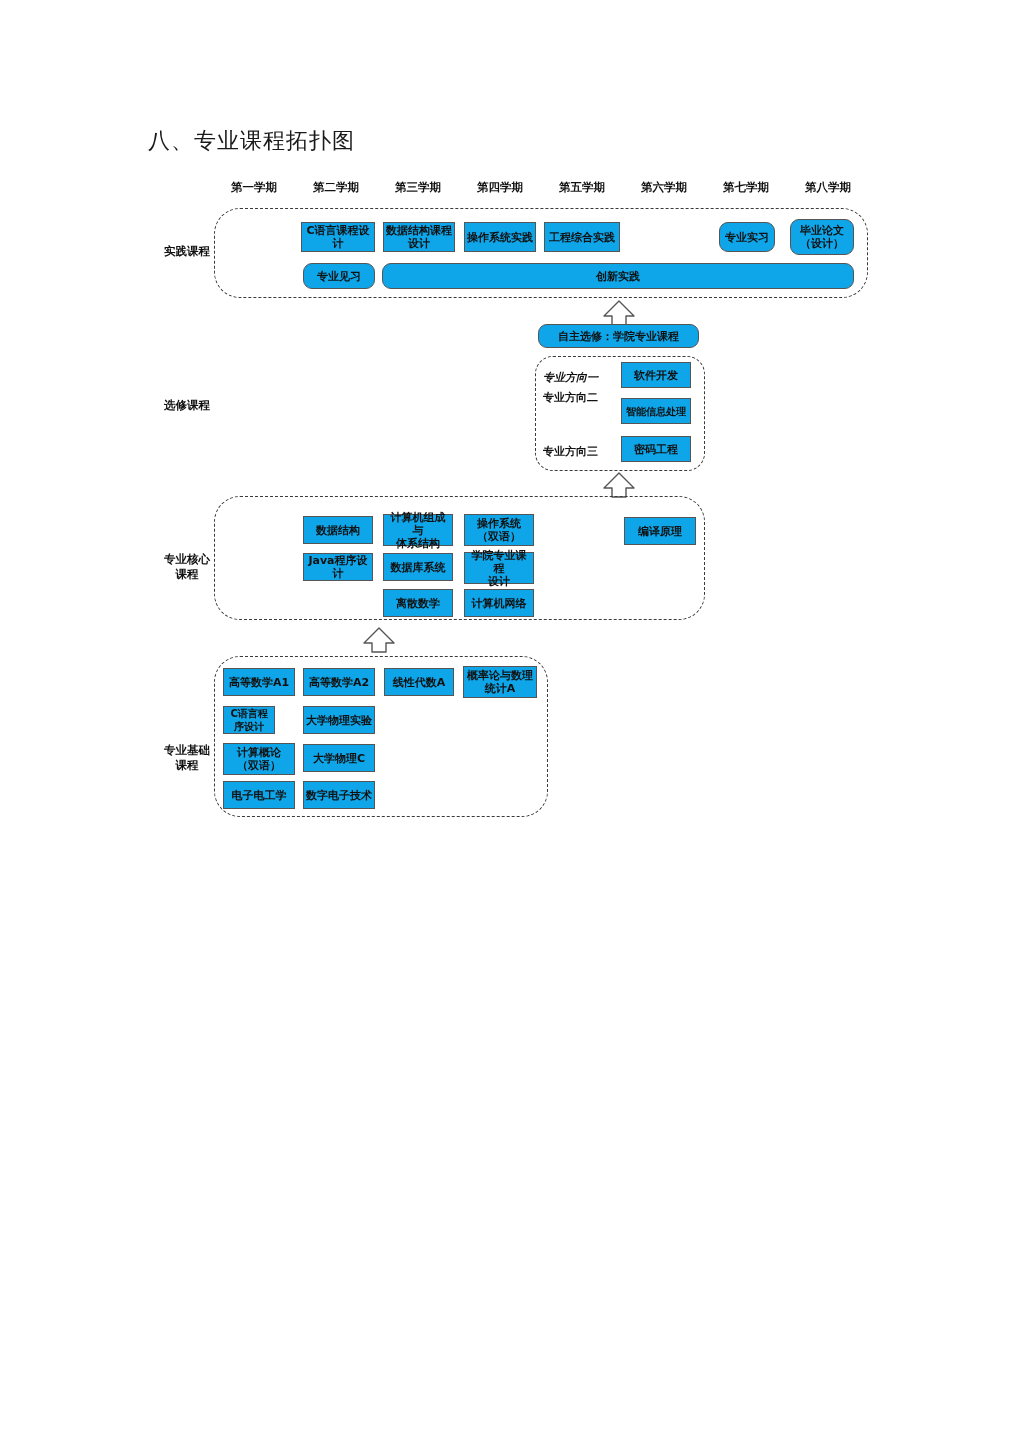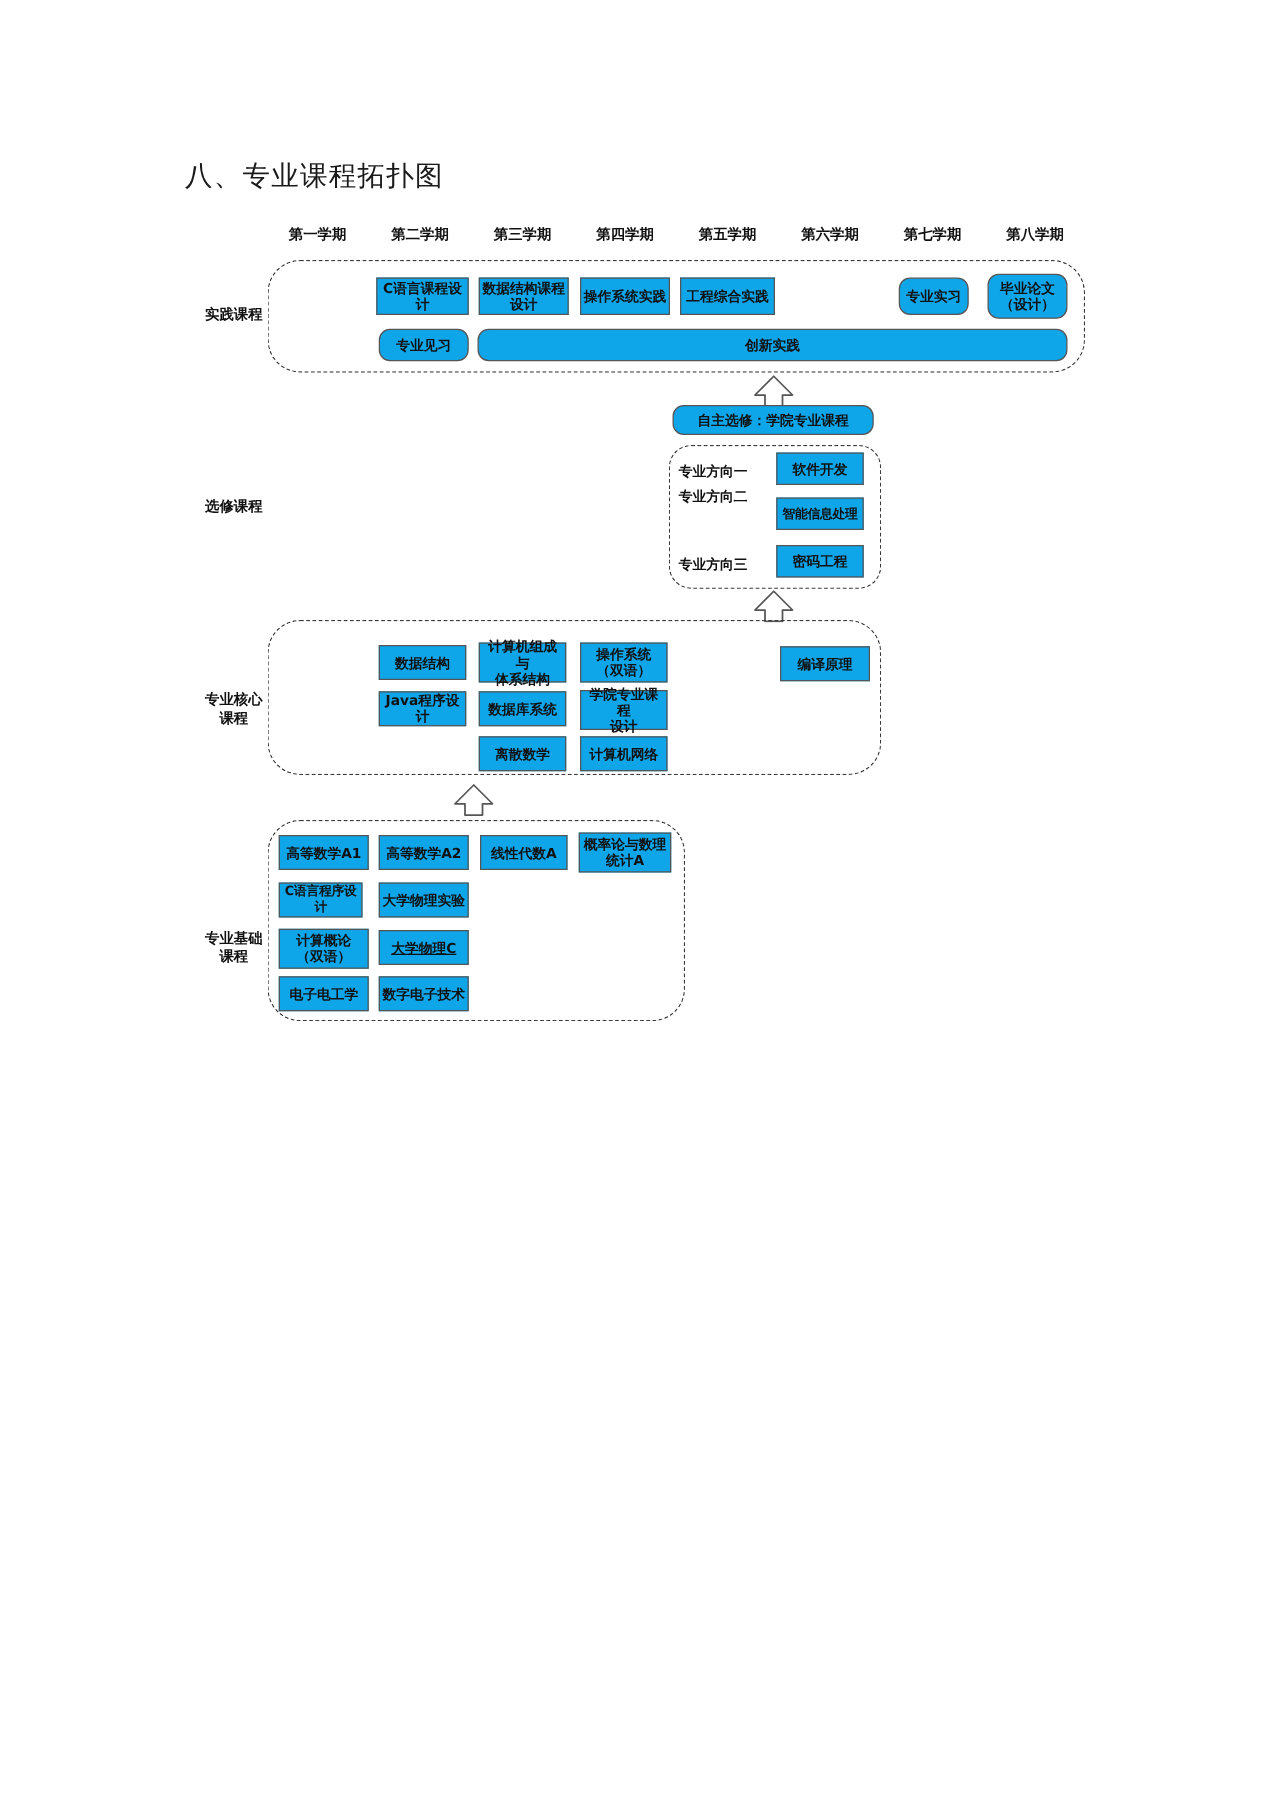--- a/index.html
+++ b/index.html
@@ -147,21 +147,21 @@
 <div class="up-arrow" style="left:602px; top:300px;">
   <svg width="34" height="26" viewBox="0 0 34 26">
     <polygon points="17,1 32,16 24,16 24,25 10,25 10,16 2,16" fill="#ffffff" stroke="#555555" stroke-width="1.4" stroke-linejoin="round"></polygon>
   </svg>
 </div>
 
 <div class="box rounded" style="left:538px; top:324px; width:161px; height:24px;">自主选修：学院专业课程</div>
 
 <div class="group group-rounded-md" style="left:535px; top:356px; width:170px; height:115px;"></div>
 
-<div class="plain-label" style="left:543px; top:366px; height:22px;">专业方向一</div>
+<div class="plain-label" style="left:543px; top:366px; height:22px;font-style:italic;">专业方向一</div>
 <div class="box" style="left:621px; top:362px; width:70px; height:26px;">软件开发</div>
 
 <div class="plain-label" style="left:543px; top:386px; height:22px;">专业方向二</div>
 <div class="box small-text" style="left:621px; top:398px; width:70px; height:26px;">智能信息处理</div>
 
 <div class="plain-label" style="left:543px; top:440px; height:22px;">专业方向三</div>
 <div class="box" style="left:621px; top:436px; width:70px; height:26px;">密码工程</div>
 
 <div class="up-arrow" style="left:602px; top:472px;">
   <svg width="34" height="26" viewBox="0 0 34 26">
@@ -189,26 +189,26 @@
 
 <div class="up-arrow" style="left:362px; top:627px;">
   <svg width="34" height="26" viewBox="0 0 34 26">
     <polygon points="17,1 32,16 24,16 24,25 10,25 10,16 2,16" fill="#ffffff" stroke="#555555" stroke-width="1.4" stroke-linejoin="round"></polygon>
   </svg>
 </div>
 
 <div class="group group-rounded-lg" style="left:214px; top:656px; width:334px; height:161px;"></div>
 
 <div class="box" style="left:223px; top:668px; width:72px; height:28px;">高等数学A1</div>
-<div class="box small-text" style="left:223px; top:706px; width:67px; height:28px;">C语言程序设计</div>
+<div class="box small-text" style="left:223px; top:706px; width:52px; height:28px;">C语言程序设计</div>
 <div class="box" style="left:223px; top:743px; width:72px; height:32px;">计算概论
 （双语）</div>
 <div class="box" style="left:223px; top:781px; width:72px; height:28px;">电子电工学</div>
 
 <div class="box" style="left:303px; top:668px; width:72px; height:28px;">高等数学A2</div>
 <div class="box" style="left:303px; top:706px; width:72px; height:28px;">大学物理实验</div>
-<div class="box" style="left:303px; top:744px; width:72px; height:28px;text-decoration:underline;">大学物理C</div>
+<div class="box" style="left:303px; top:744px; width:72px; height:28px;">大学物理C</div>
 <div class="box" style="left:303px; top:781px; width:72px; height:28px;">数字电子技术</div>
 
 <div class="box" style="left:384px; top:668px; width:70px; height:28px;">线性代数A</div>
 
 <div class="box" style="left:463px; top:666px; width:74px; height:32px;">概率论与数理
 统计A</div>
 
 </body></html>

